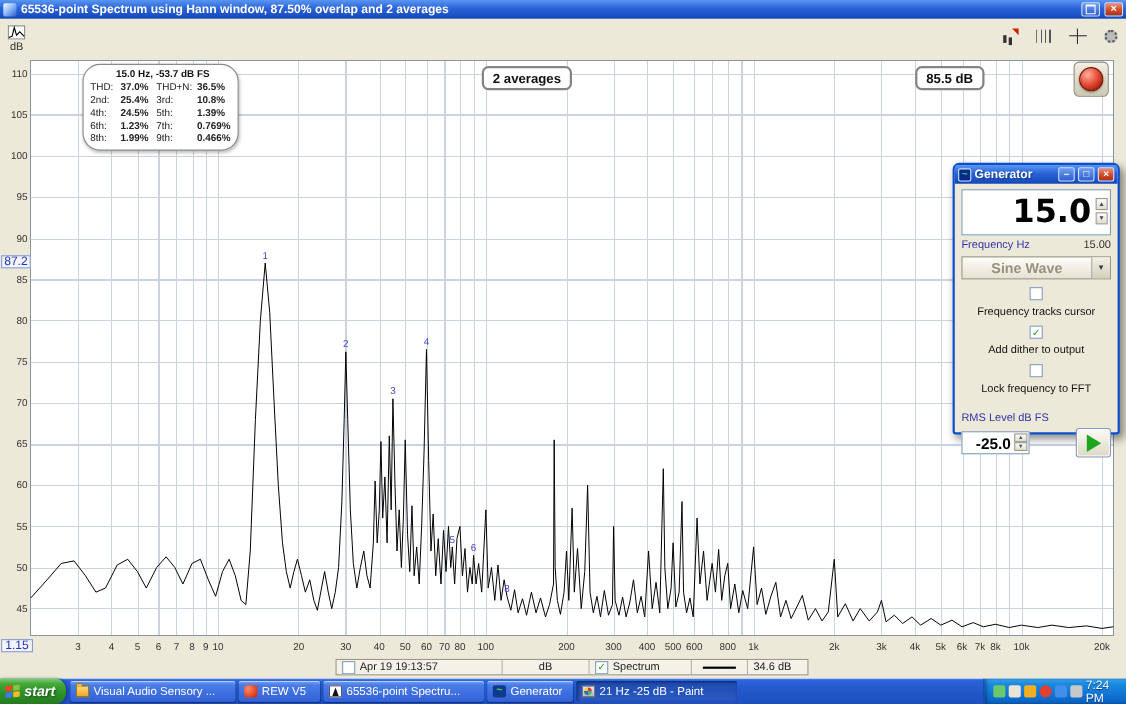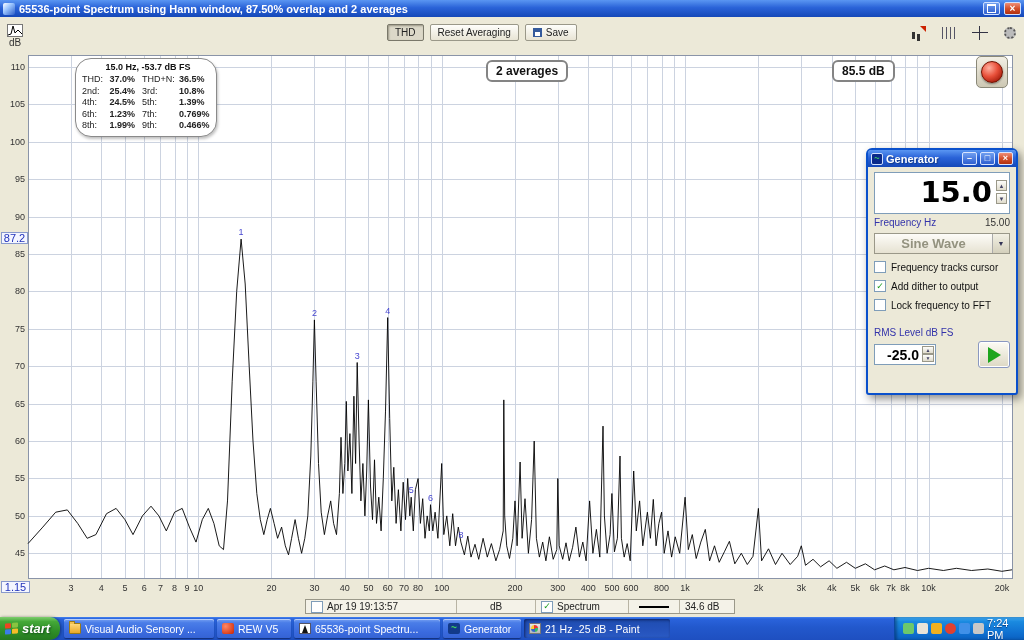--- a/index.html
+++ b/index.html
@@ -48,21 +48,21 @@
   #spectrum-svg{position:absolute;left:0;top:0;}
 
   .info-box{position:absolute;left:75px;top:10px;width:132px;background:#fff;border:1px solid #8a8a8a;
     border-radius:16px;box-shadow:1px 2px 3px rgba(0,0,0,.25);padding:3px 2px 4px 6px;}
   .info-header{font-size:9px;font-weight:bold;text-align:center;margin-bottom:2px;color:#111;}
   .info-row{display:grid;grid-template-columns:27px 33px 37px 31px;font-size:9px;line-height:11.5px;color:#222;}
   .info-row .val{font-weight:bold;text-align:right;padding-right:7px;}
 
   .badge{position:absolute;background:#fff;border:2px solid #848484;border-radius:6px;font-size:12px;
     font-weight:bold;padding:2px 8px;color:#111;}
-  .badge.averages{left:438px;top:12px;margin-left:48px;}
+  .badge.averages{left:438px;top:12px;}
   .badge.headroom{left:832px;top:12px;}
 
   .record-panel{position:absolute;left:976px;top:8px;width:30px;height:30px;border:1px solid #8a8878;border-radius:5px;
     background:linear-gradient(180deg,#f2efe4,#cdc8b4);display:flex;align-items:center;justify-content:center;}
   .record-btn{width:20px;height:20px;border-radius:50%;border:1px solid #701000;
     background:radial-gradient(circle at 35% 30%,#ffb0a0,#e8503a 45%,#a01808 85%);box-shadow:0 1px 2px rgba(0,0,0,.4);}
 
   .cursor-ybox,.cursor-xbox{position:absolute;left:1px;height:12px;background:#f4f6ff;border:1px solid #8899cc;
     font-size:11px;color:#2233bb;display:flex;align-items:center;justify-content:center;box-sizing:border-box;}
   .cursor-ybox{width:27px;}
@@ -103,21 +103,21 @@
   .spin span{width:11px;height:11px;font-size:6px;color:#446;background:linear-gradient(180deg,#fdfdfb,#e0dccc);
     border:1px solid #9a9889;display:flex;align-items:center;justify-content:center;box-sizing:border-box;}
   .freq-row{display:flex;justify-content:space-between;margin-top:3px;font-size:10px;}
   .blue-label{color:#3333aa;font-size:10px;}
   .freq-small{color:#333;}
   .combo{margin-top:5px;height:21px;border:1px solid #9a9889;box-sizing:border-box;
     background:linear-gradient(180deg,#fdfcf8,#e6e2d2);display:flex;align-items:center;}
   .combo-text{flex:1;text-align:center;font-size:13px;font-weight:bold;color:#93927f;}
   .combo-arrow{width:16px;height:100%;border-left:1px solid #aaa;font-size:7px;color:#335;
     background:linear-gradient(180deg,#f2f0e4,#d4d0bc);display:flex;align-items:center;justify-content:center;}
-  .gcheck{display:flex;align-items:center;gap:5px;margin-top:7px;font-size:10px;color:#111;}
+  .gcheck{display:flex;align-items:center;gap:5px;margin-top:7px;font-size:10px;color:#111;flex-direction:column;}
   .rms{margin-top:16px;}
   .rms-row{display:flex;align-items:center;margin-top:3px;}
   .rms-box{width:62px;height:21px;background:#fff;border:1px solid #7f9db9;position:relative;box-sizing:border-box;
     font-size:14px;font-weight:bold;color:#000;display:flex;align-items:center;justify-content:flex-end;padding-right:16px;}
   .spin2{position:absolute;right:1px;top:1px;display:flex;flex-direction:column;}
   .spin2 span{width:12px;height:8px;font-size:5px;color:#446;background:linear-gradient(180deg,#fdfdfb,#e0dccc);
     border:1px solid #9a9889;display:flex;align-items:center;justify-content:center;box-sizing:border-box;}
   .play-btn{margin-left:auto;width:32px;height:27px;border:1px solid #8a98c0;border-radius:3px;box-sizing:border-box;
     background:linear-gradient(180deg,#fcfbf4,#ddd8c4);box-shadow:inset 0 0 0 1px #fff;
     display:flex;align-items:center;justify-content:center;}
@@ -186,28 +186,20 @@
     <span class="tb-btn close">×</span>
   </div>
 
   <div class="toolbar">
     <span class="mini-graph-btn">
       <svg width="16" height="13" viewBox="0 0 16 13">
           <rect x="0.5" y="0.5" width="15" height="12" fill="#ffffff" stroke="#777777"></rect>
           <polyline points="1,11 4,10 6,2 8,9 11,6 15,10" fill="none" stroke="#000000" stroke-width="1"></polyline>
         </svg>
     </span>
-    <div class="tool-buttons">
-      <button class="xp-btn pressed">THD</button>
-      <button class="xp-btn">Reset Averaging</button>
-      <button class="xp-btn">
-          <span class="disk-icon"></span>
-          <span>Save</span>
-        </button>
-    </div>
     <div class="tool-icons" id="tool-icons">
         <span class="ti measure-icon"></span>
         <span class="ti gridlines-icon"></span>
         <span class="ti crosshair-icon"></span>
         <span class="ti settings-gear-icon"></span>
       </div>
   </div>
 
   <div class="ylabel-db">dB</div>
 

